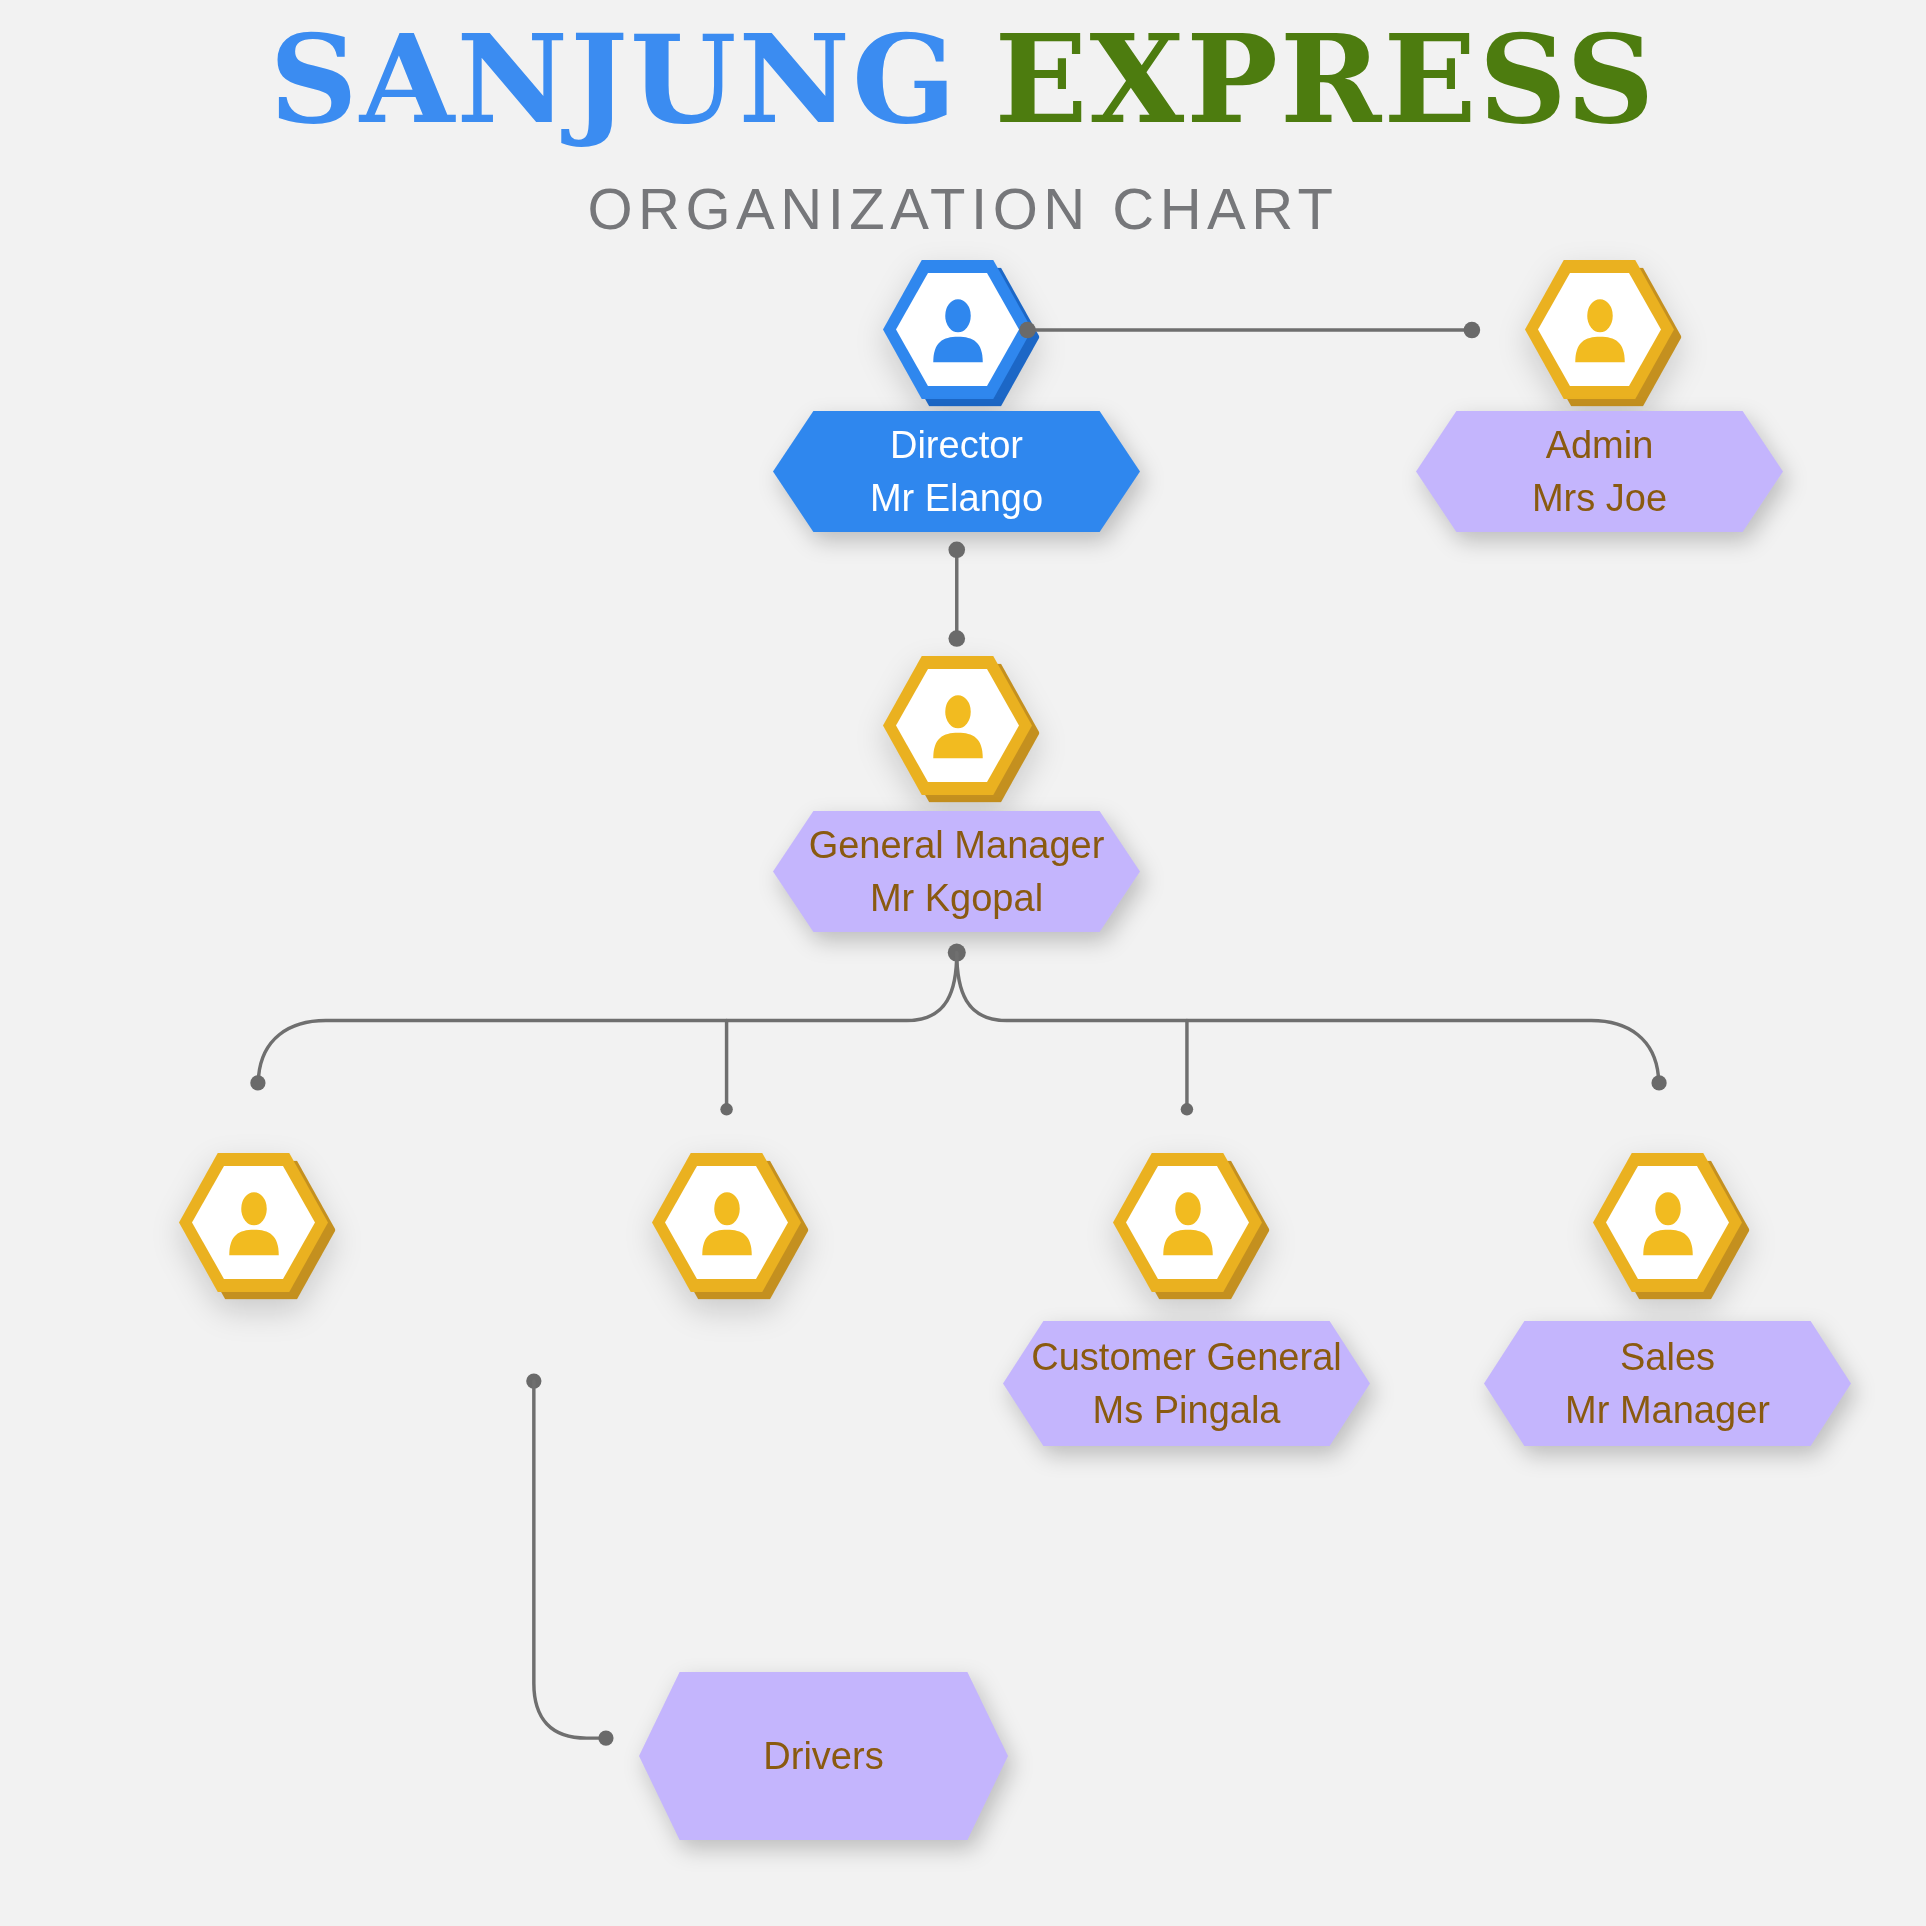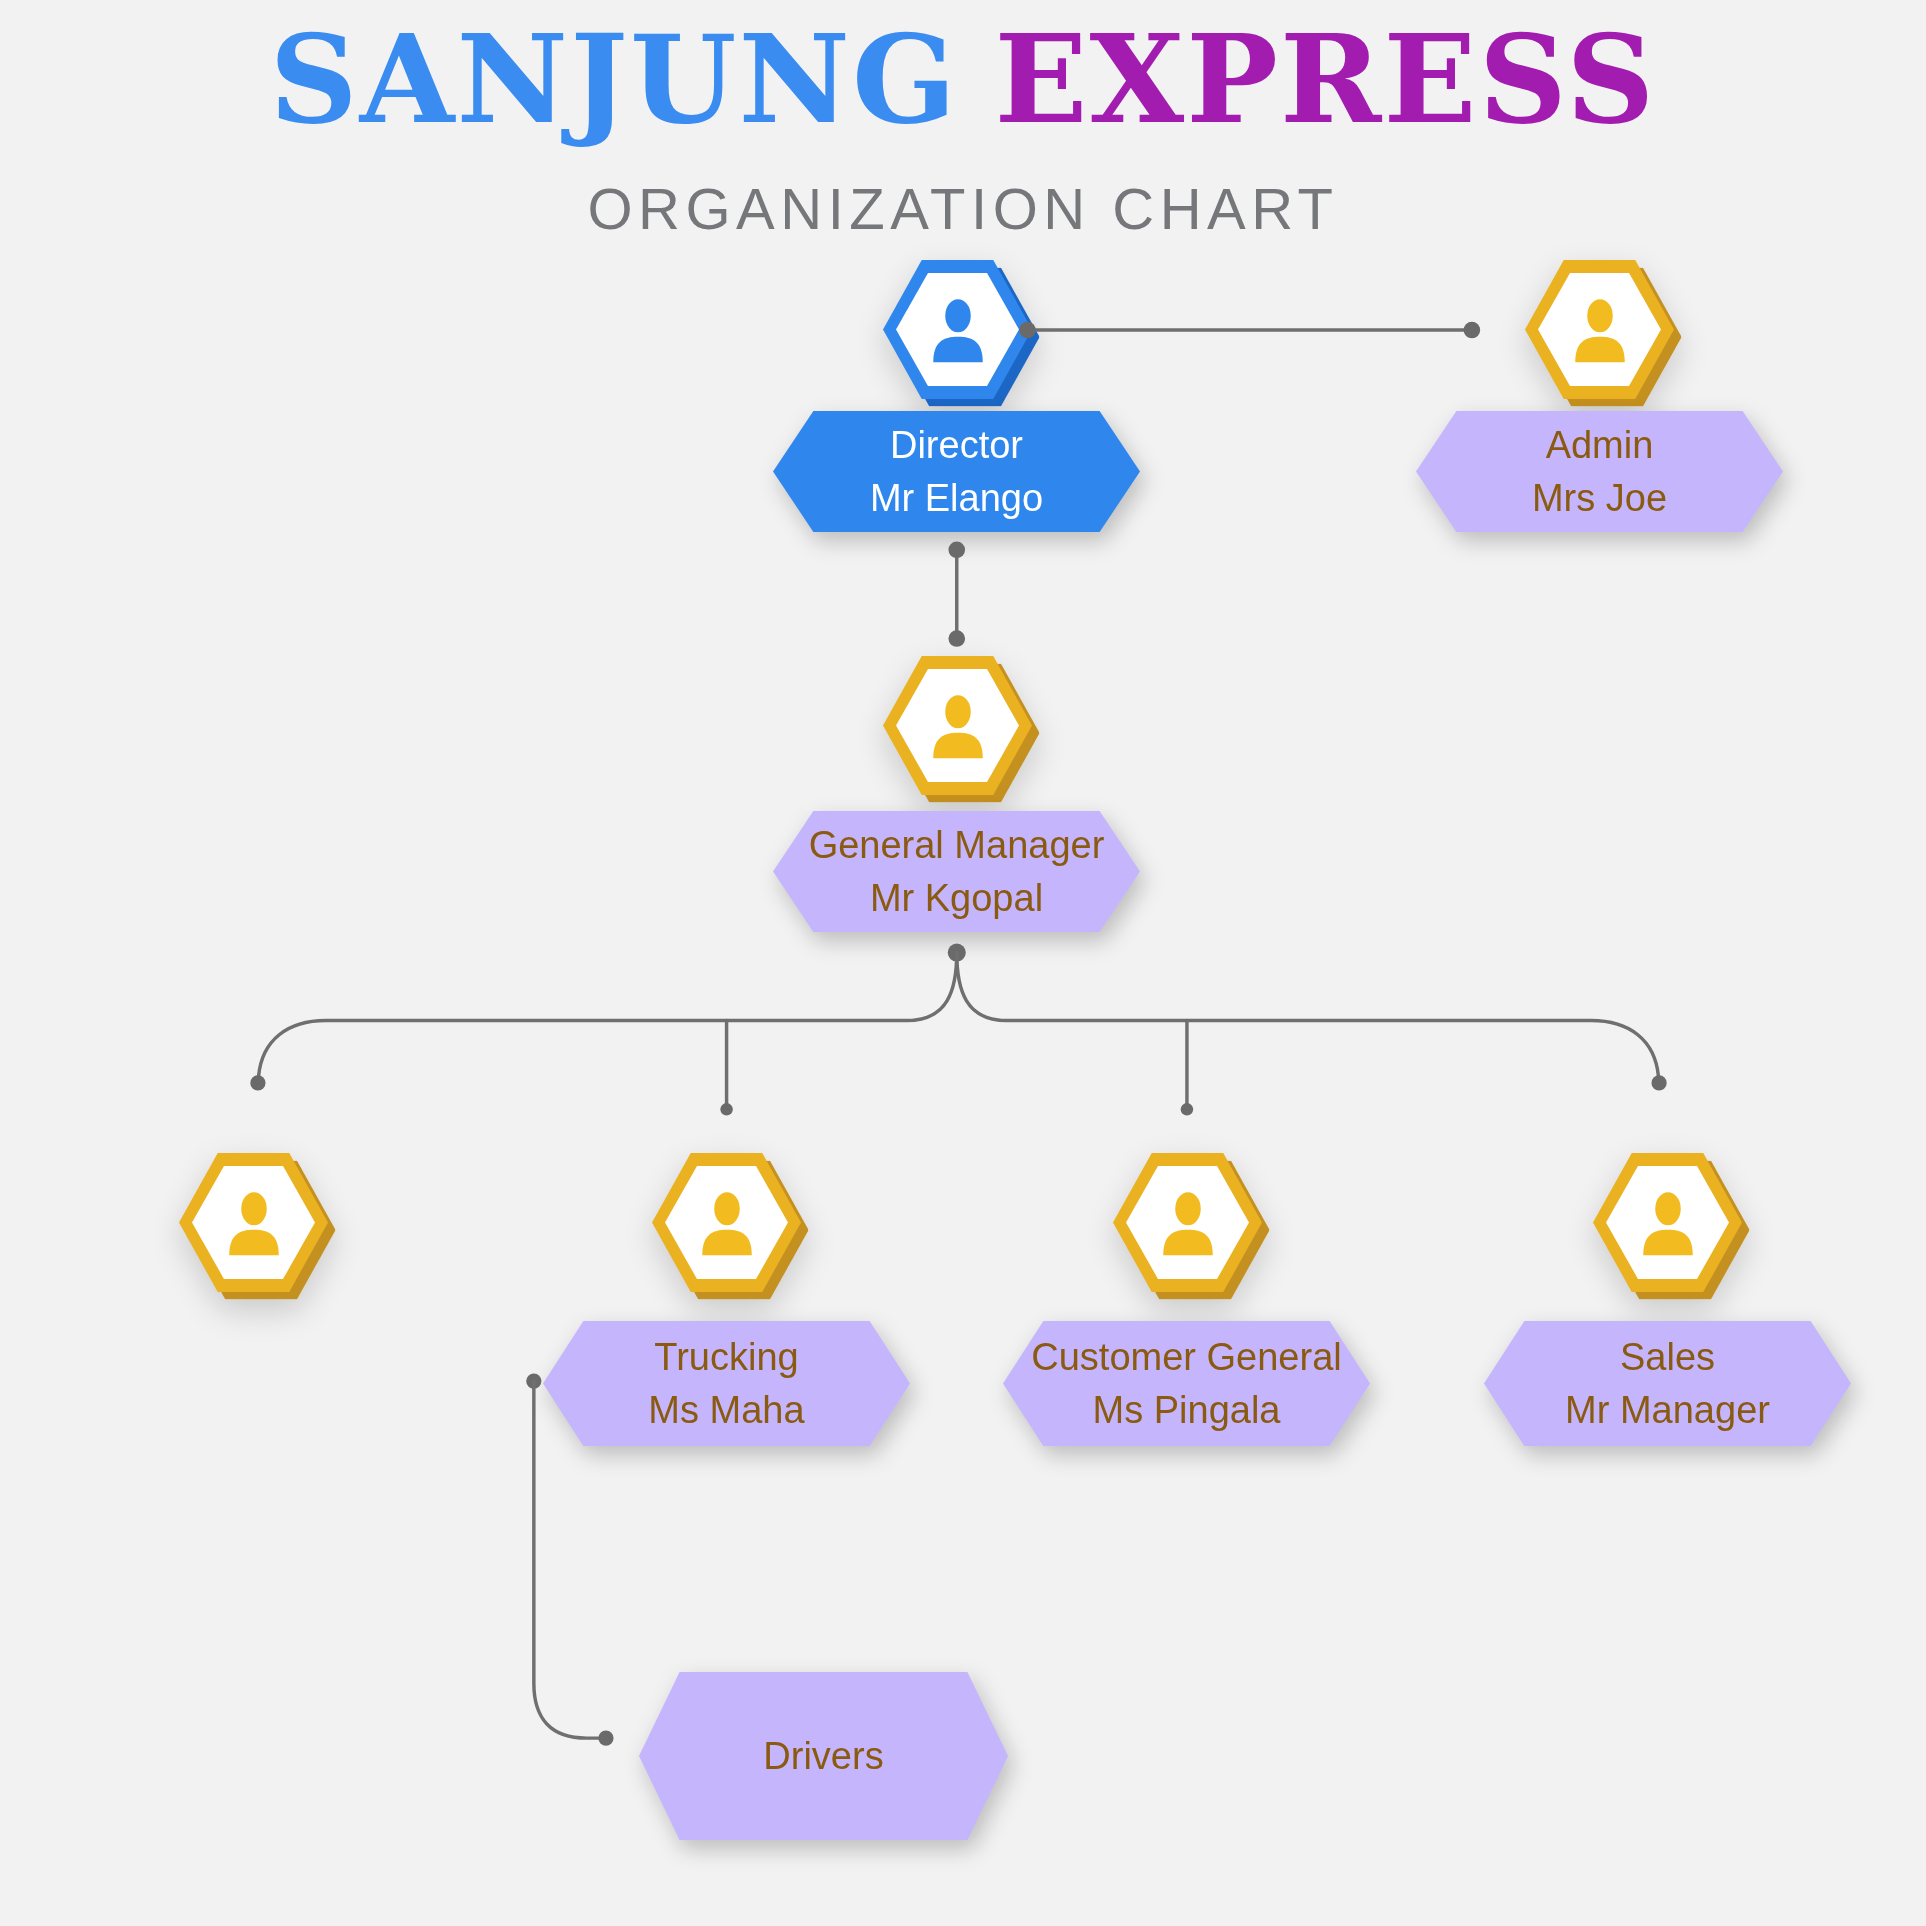--- a/index.html
+++ b/index.html
@@ -9,21 +9,21 @@
     font-family:"Liberation Sans", sans-serif;
   }
   
   .title{
     position:absolute;left:0;top:15.3px;width:100%;
     text-align:center;font-family:"DejaVu Serif", serif;
     font-weight:700;font-size:122px;line-height:1.05;letter-spacing:2.1px;
     white-space:nowrap;
   }
   .title .t-blue{color:#3b8cf1;margin-right:36px;}
-  .title .t-yellow{color:#a21caf;}
+  .title .t-yellow{color:#4d7c0f;}
   .subtitle{
     position:absolute;left:0;top:175px;width:100%;
     text-align:center;color:#76777a;font-size:58px;letter-spacing:5.5px;
     font-weight:400;white-space:nowrap;
   }
   
   .hex{position:absolute;width:149px;height:139px;filter:drop-shadow(0 12.5px 15.3px rgba(0,0,0,.16));}
   .hx{position:absolute;inset:0;clip-path:polygon(0% 50%,26% 0%,74% 0%,100% 50%,74% 100%,26% 100%);}
   .hx.shade{transform:translate(7.6px,7.6px);}
   .hex.blue .hx.shade{background:#1c67c6;}
@@ -142,26 +142,20 @@
       <div>Admin</div>
       <div>Mrs Joe</div>
     </div>
   </div>
   <div class="plate-wrap" style="left:773px;top:811px;">
     <div class="plate yellow">
       <div>General Manager</div>
       <div>Mr Kgopal</div>
     </div>
   </div>
-  <div class="plate-wrap" style="left:543px;top:1321px;">
-    <div class="plate yellow tall">
-      <div>Trucking</div>
-      <div>Ms Maha</div>
-    </div>
-  </div>
   <div class="plate-wrap" style="left:1003px;top:1321px;">
     <div class="plate yellow tall">
       <div>Customer General</div>
       <div>Ms Pingala</div>
     </div>
   </div>
   <div class="plate-wrap" style="left:1484px;top:1321px;">
     <div class="plate yellow tall">
       <div>Sales</div>
       <div>Mr Manager</div>

